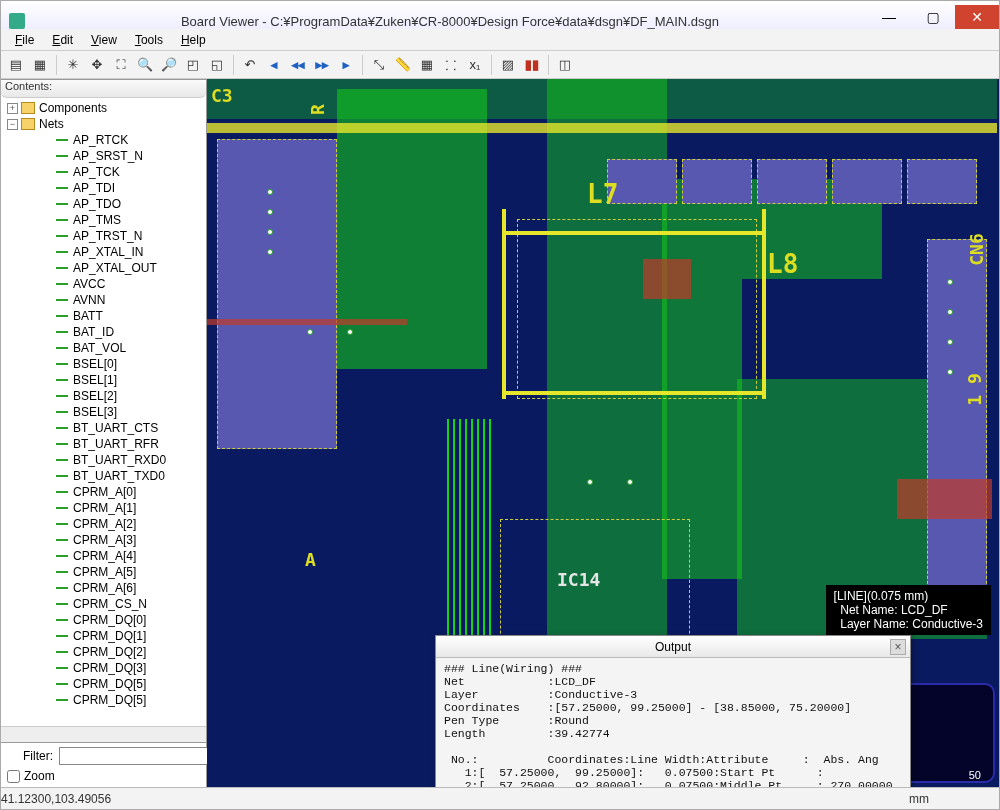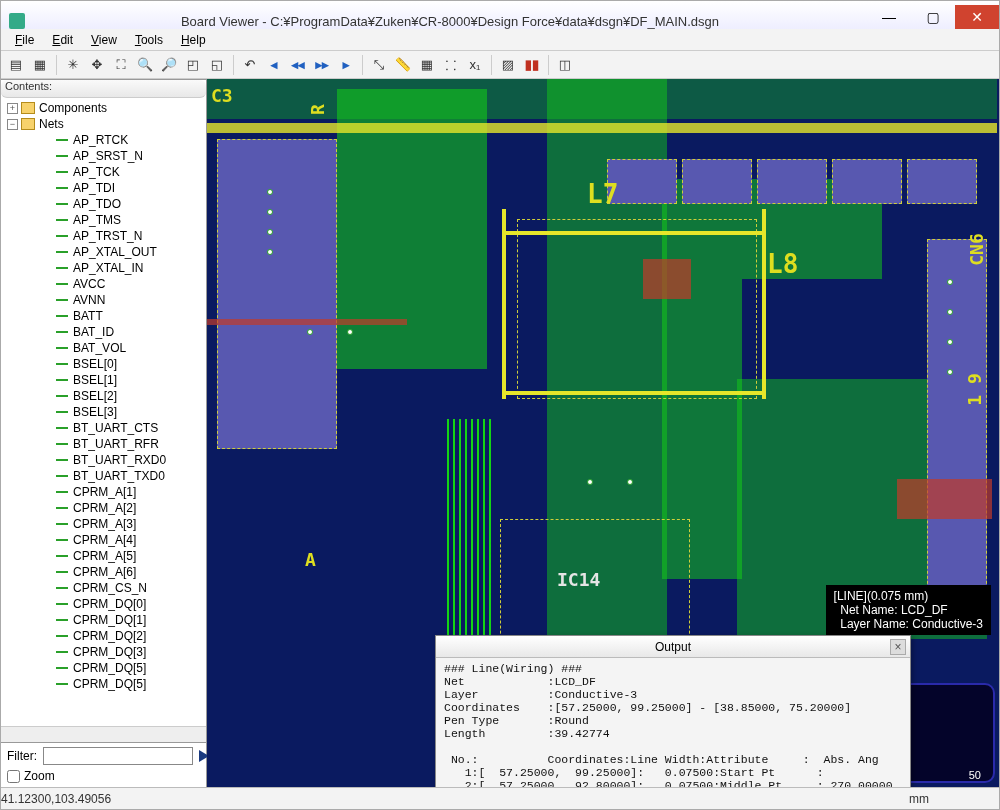--- a/index.html
+++ b/index.html
@@ -23,21 +23,21 @@
 .sidebar .hdr { height: 18px; background: linear-gradient(#fafafa,#e8e8e8); border-bottom: 1px solid #ccc; padding-left: 4px; font-size: 11px; color: #333; border-radius: 6px; }
 .tree { flex: 1; overflow-y: auto; overflow-x: hidden; padding: 2px 0 2px 2px; }
 .treerow { display: flex; align-items: center; height: 16px; padding-left: 4px; white-space: nowrap; }
 .treerow .exp { width: 11px; height: 11px; border: 1px solid #888; font-size: 9px; line-height: 9px; text-align: center; margin-right: 3px; color: #555; }
 .treerow .noexp { width: 11px; margin-right: 3px; }
 .treerow .foldicon { width: 14px; height: 12px; background: #f7d26b; border: 1px solid #b58c1b; margin-right: 4px; }
 .treerow .neticon { width: 14px; height: 10px; margin-right: 4px; position: relative; }
 .treerow .neticon::before { content:""; position:absolute; left:1px; top:4px; width:12px; height:2px; background:#2aa02a; }
 .treerow.indent2 { padding-left: 38px; }
 .filterbar { border-top: 1px solid #999; padding: 4px 6px; font-size: 11px; display: flex; flex-direction: column; gap: 4px; }
-.filterrow { display: flex; align-items: center; gap: 6px; }
+.filterrow { display: flex; align-items: center; gap: 6px; margin-left: 16px; }
 .filterrow input[type=text] { flex: 1; border: 1px solid #888; height: 18px; padding: 0 3px; font-size: 11px; }
 .playbtn { width:0; height:0; border-top:6px solid transparent; border-bottom:6px solid transparent; border-left:10px solid #1a3a80; }
 .zoomrow { display: flex; align-items: center; gap: 4px; }
 .canvaswrap { flex: 1; position: relative; background: #0a1a60; overflow: hidden; }
 .pcblayer { position:absolute; inset:0; }
 .trace { position:absolute; background:#14d414; }
 .tracey { position:absolute; background:#e6e62a; }
 .padblock { position:absolute; background:#5858b0; border:1px dashed #cfcf3a; }
 .via { position:absolute; width:6px; height:6px; border-radius:50%; background:#fff; border:1px solid #2aa02a; }
 .redblk { position:absolute; background:#c03a2a; opacity:.7; }
@@ -149,30 +149,30 @@
             <span>AP_TMS</span>
           </div>
           <div class="treerow indent2">
             <div class="noexp"></div>
             <div class="neticon"></div>
             <span>AP_TRST_N</span>
           </div>
           <div class="treerow indent2">
             <div class="noexp"></div>
             <div class="neticon"></div>
+            <span>AP_XTAL_IN</span>
+          </div>
+          <div class="treerow indent2">
+            <div class="noexp"></div>
+            <div class="neticon"></div>
             <span>AP_XTAL_OUT</span>
           </div>
           <div class="treerow indent2">
             <div class="noexp"></div>
             <div class="neticon"></div>
-            <span>AP_XTAL_IN</span>
-          </div>
-          <div class="treerow indent2">
-            <div class="noexp"></div>
-            <div class="neticon"></div>
             <span>AVCC</span>
           </div>
           <div class="treerow indent2">
             <div class="noexp"></div>
             <div class="neticon"></div>
             <span>AVNN</span>
           </div>
           <div class="treerow indent2">
             <div class="noexp"></div>
             <div class="neticon"></div>
@@ -220,20 +220,25 @@
           </div>
           <div class="treerow indent2">
             <div class="noexp"></div>
             <div class="neticon"></div>
             <span>BT_UART_RXD0</span>
           </div>
           <div class="treerow indent2">
             <div class="noexp"></div>
             <div class="neticon"></div>
             <span>BT_UART_TXD0</span>
+          </div>
+          <div class="treerow indent2">
+            <div class="noexp"></div>
+            <div class="neticon"></div>
+            <span>CPRM_A[0]</span>
           </div>
           <div class="treerow indent2">
             <div class="noexp"></div>
             <div class="neticon"></div>
             <span>CPRM_A[1]</span>
           </div>
           <div class="treerow indent2">
             <div class="noexp"></div>
             <div class="neticon"></div>
             <span>CPRM_A[2]</span>

